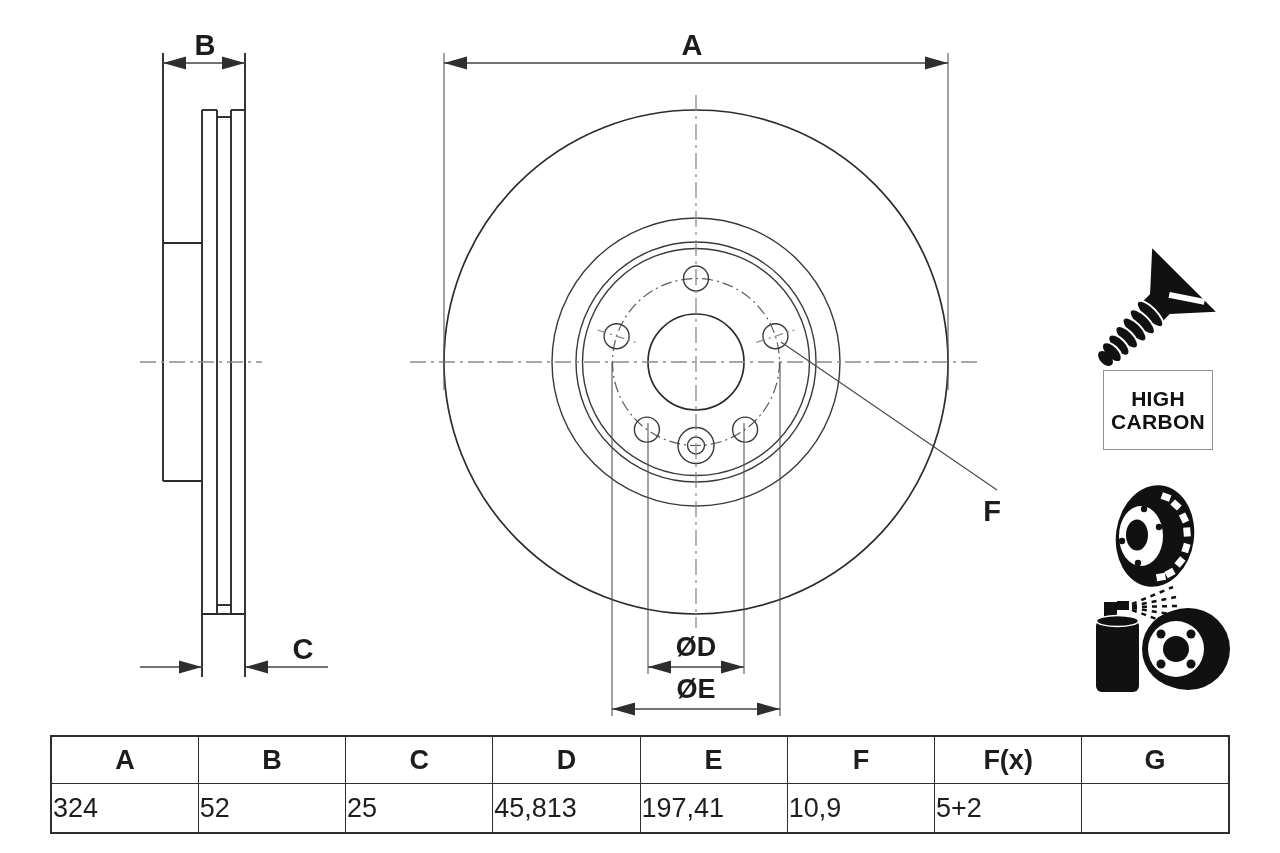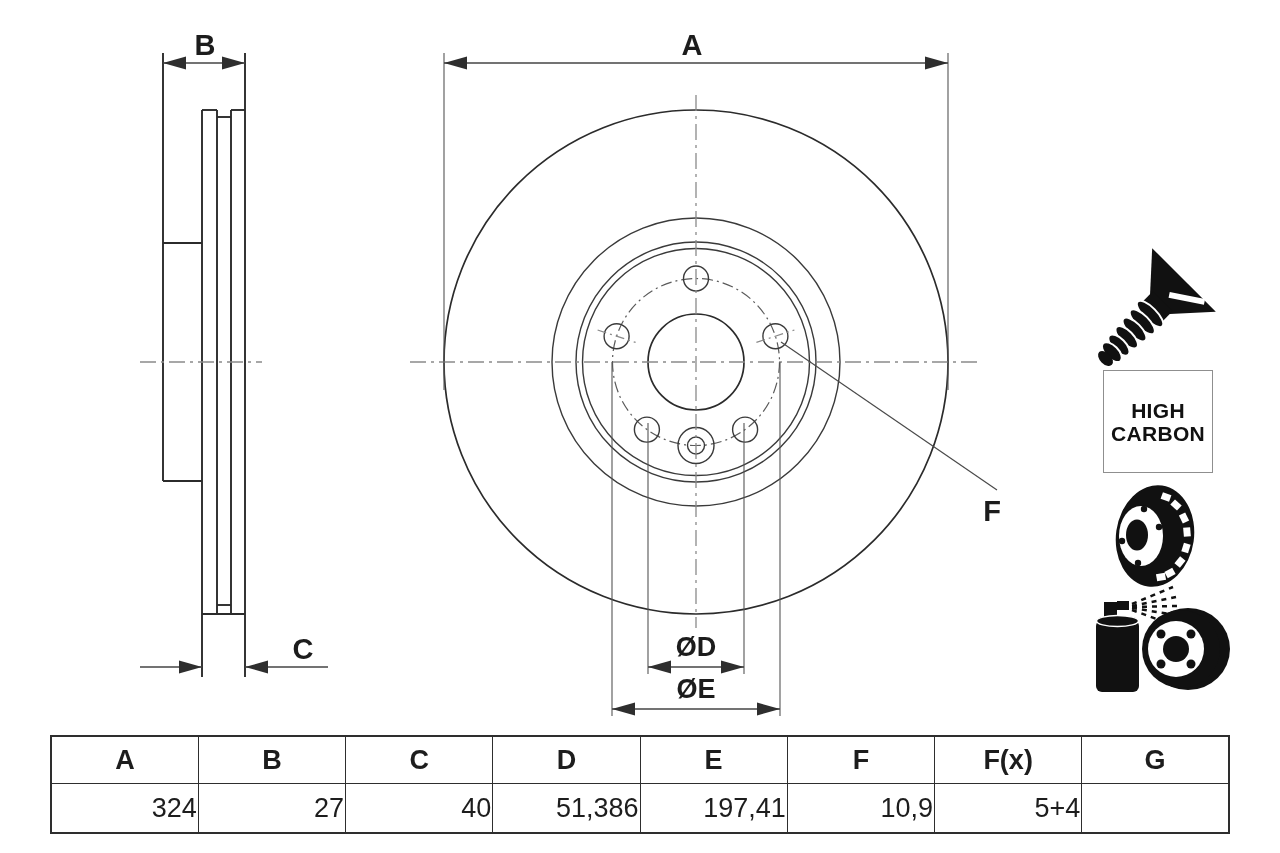--- a/index.html
+++ b/index.html
@@ -8,31 +8,31 @@
   svg text{font-family:"Liberation Sans",sans-serif;}
   .lbl{font-size:29px;font-weight:bold;fill:#1c1c1c;text-anchor:middle;}
   .lbl-sm{font-size:27px;font-weight:bold;fill:#1c1c1c;text-anchor:middle;}
   .body-line{stroke:#2b2b2b;stroke-width:1.9;fill:none;}
   .thin-line{stroke:#3a3a3a;stroke-width:1.4;fill:none;}
   .ext-line{stroke:#555;stroke-width:1.1;fill:none;}
   .dim-line{stroke:#444;stroke-width:1.3;fill:none;}
   .center-line{stroke:#8a8a8a;stroke-width:1.3;fill:none;stroke-dasharray:16 5 3 5;}
   .bolt-circle{stroke:#5a5a5a;stroke-width:1.2;fill:none;stroke-dasharray:11 4 2 4;}
   .arrow{fill:#2e2e2e;stroke:none;}
-  .high-carbon-box{position:absolute;left:1103px;top:370px;width:110px;height:103px;
+  .high-carbon-box{position:absolute;left:1103px;top:370px;width:110px;height:80px;
     border:1.5px solid #8f8f8f;background:#fff;display:flex;flex-direction:column;
     align-items:center;justify-content:center;box-sizing:border-box;}
   .high-carbon-box span{font-weight:bold;font-size:21px;line-height:23px;color:#111;
     letter-spacing:.3px;}
   table.spec{position:absolute;left:50px;top:735px;width:1180px;border-collapse:collapse;
     table-layout:fixed;background:#fff;}
   table.spec,table.spec th,table.spec td{border:1.6px solid #2e2e2e;}
   table.spec{border-width:2.5px;}
   table.spec th{font-size:27px;font-weight:bold;color:#1d1d1d;height:44px;text-align:center;}
-  table.spec td{font-size:27px;font-weight:normal;color:#1d1d1d;height:46px;text-align:right;}
+  table.spec td{font-size:27px;font-weight:normal;color:#1d1d1d;height:46px;text-align:left;}
 </style>
 </head>
 <body>
 
 <div id="stage">
 
   <svg width="1280" height="853" viewBox="0 0 1280 853">
 
     <g>
       <path class="body-line" d="M163 53 V481"></path>
@@ -193,24 +193,24 @@
       <th>B</th>
       <th>C</th>
       <th>D</th>
       <th>E</th>
       <th>F</th>
       <th>F(x)</th>
       <th>G</th>
     </tr>
     <tr>
       <td>324</td>
-      <td>27</td>
-      <td>40</td>
-      <td>51,386</td>
+      <td>52</td>
+      <td>25</td>
+      <td>45,813</td>
       <td>197,41</td>
       <td>10,9</td>
-      <td>5+4</td>
+      <td>5+2</td>
       <td></td>
     </tr>
   </tbody>
     </table>
 
 </div>
 
 </body></html>

